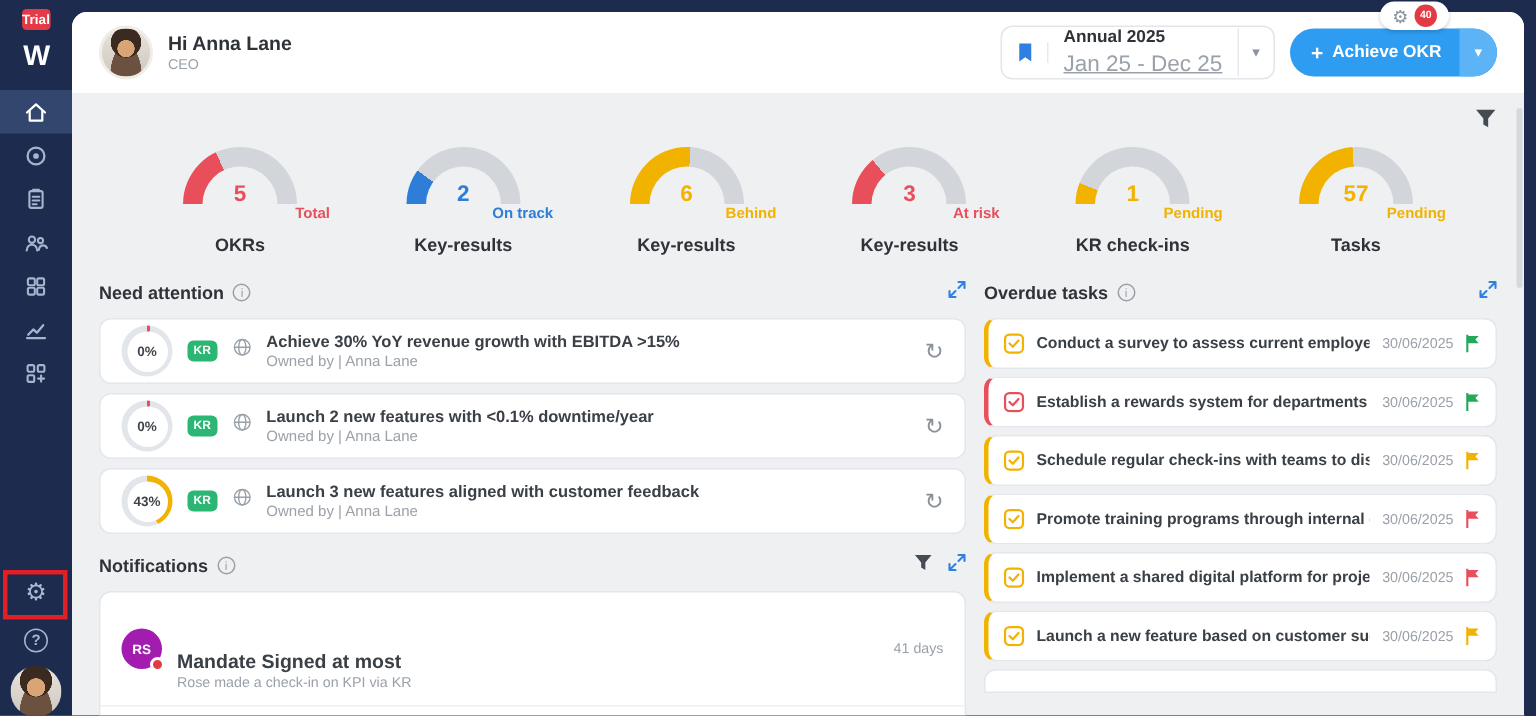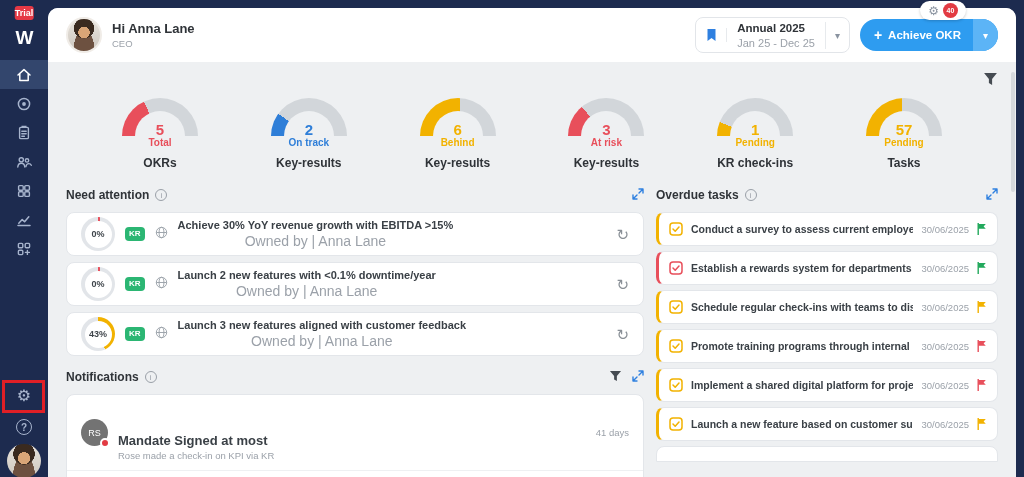--- a/index.html
+++ b/index.html
@@ -46,21 +46,21 @@
   .header{height:54px;background:#fff;display:flex;align-items:center;padding:0 18px;gap:10px;}
   .hdr-avatar{width:36px;height:36px;border:2px solid #f0ece7;}
   .greeting{font-size:13px;font-weight:bold;color:#2f3338;line-height:15px;}
   .role{font-size:9.5px;color:#9ba1a9;margin-top:2px;}
   .spacer{flex:1;}
   .period{display:flex;align-items:center;background:#fff;border:1px solid #e2e5e9;
     border-radius:8px;height:36px;padding:0 0 0 10px;cursor:pointer;}
   .period .bm{padding-right:9px;border-right:1px solid #e7eaed;display:flex;}
   .period .ptext{padding:0 10px;border-right:1px solid #e7eaed;}
   .p-label{font-size:11.5px;font-weight:bold;color:#2f3338;line-height:13px;}
-  .p-range{font-size:11px;color:#9ba1a9;margin-top:2px;}
+  .p-range{font-size:15px;color:#9ba1a9;margin-top:2px;text-decoration:underline;}
   .period .caret{padding:0 9px;color:#8a93a0;font-size:10px;}
   .create-btn{display:flex;align-items:center;background:#2e9cf0;border:none;border-radius:17px;
     height:32px;color:#fff;cursor:pointer;overflow:hidden;padding:0;font-family:inherit;}
   .create-btn .main{display:flex;align-items:center;gap:6px;padding:0 12px 0 14px;
     font-size:11.5px;font-weight:bold;}
   .create-btn .plus{font-size:14px;font-weight:bold;}
   .create-btn .caret2{background:#5cb4f6;height:32px;display:flex;align-items:center;
     padding:0 10px;font-size:10px;}
 
   .content{position:relative;height:calc(100% - 54px);padding:0 18px;}
@@ -70,21 +70,21 @@
   .gauges{display:flex;justify-content:space-between;padding:6px 34px 0;}
   .gauge{width:120px;text-align:center;}
   .arc{width:76px;height:38px;margin:0 auto;position:relative;}
   .arc::before{content:"";position:absolute;inset:0;border-radius:76px 76px 0 0;
     background:conic-gradient(from 270deg at 50% 100%,
       var(--c) 0 calc(var(--p) * 0.5%), #d2d6da calc(var(--p) * 0.5%) 50%, transparent 50%);}
   .arc::after{content:"";position:absolute;left:13px;right:13px;bottom:0;height:25px;
     border-radius:50px 50px 0 0;background:#eef0f2;}
   .gauge-num{position:absolute;left:0;right:0;bottom:-2px;text-align:center;z-index:2;
     font-size:15px;font-weight:bold;color:var(--c);}
-  .gauge-status{font-size:10px;font-weight:bold;color:var(--c);margin-top:1px;}
+  .gauge-status{font-size:10px;font-weight:bold;color:var(--c);margin-top:1px;text-align:right;}
   .gauge-label{font-size:12px;font-weight:bold;color:#2f3338;margin-top:8px;}
 
   
   .columns{display:flex;gap:12px;margin-top:14px;}
   .left-col{flex:0 0 578px;}
   .right-col{flex:1;min-width:0;}
   .sec-head{display:flex;align-items:center;gap:6px;height:22px;margin-bottom:6px;}
   .sec-title{font-size:12px;font-weight:bold;color:#2f3338;}
   .info{width:12px;height:12px;border:1px solid #9aa0a8;border-radius:50%;
     font-size:8px;color:#9aa0a8;display:inline-grid;place-items:center;}
@@ -95,28 +95,28 @@
     display:flex;align-items:center;gap:10px;padding:0 14px;margin-bottom:6px;}
   .ring{width:34px;height:34px;border-radius:50%;flex:0 0 34px;
     background:conic-gradient(var(--c) calc(var(--p) * 1%), #e2e5e9 0);
     display:grid;place-items:center;}
   .ring .hole{width:27px;height:27px;background:#fff;border-radius:50%;
     display:grid;place-items:center;font-size:9px;font-weight:bold;color:#3f454b;}
   .kr-badge{background:#2bb673;color:#fff;font-size:8px;font-weight:bold;
     border-radius:4px;padding:3px 4px;line-height:1;}
   .na-text{display:flex;flex-direction:column;gap:2px;min-width:0;}
   .na-title{font-size:11px;font-weight:bold;color:#3a4046;white-space:nowrap;}
-  .na-owner{font-size:14px;color:#9ba1a9;text-align:center;}
+  .na-owner{font-size:10px;color:#9ba1a9;}
   .refresh{margin-left:auto;color:#8a9097;font-size:15px;line-height:1;cursor:pointer;}
 
   
   .notif-panel{background:#fff;border:1px solid #e3e6ea;border-radius:8px;margin-top:4px;}
   .notif-item{display:flex;align-items:center;gap:10px;padding:9px 14px;border-bottom:1px solid #eef0f2;}
-  .rs-avatar{position:relative;width:27px;height:27px;border-radius:50%;background:#737373;
-    color:#fff;font-size:9px;font-weight:normal;display:grid;place-items:center;flex:0 0 27px;}
+  .rs-avatar{position:relative;width:27px;height:27px;border-radius:50%;background:#a21caf;
+    color:#fff;font-size:9px;font-weight:bold;display:grid;place-items:center;flex:0 0 27px;}
   .rs-avatar .dot{position:absolute;right:-2px;bottom:-2px;width:10px;height:10px;
     border-radius:50%;background:#e23b43;border:2px solid #fff;}
   .notif-text{display:flex;flex-direction:column;gap:2px;min-width:0;}
   .notif-title{font-size:13px;font-weight:bold;color:#3a4046;white-space:nowrap;margin-top:29px;}
   .notif-sub{font-size:9.5px;color:#9ba1a9;white-space:nowrap;}
   .notif-age{margin-left:auto;font-size:9.5px;color:#9ba1a9;white-space:nowrap;}
 
   
   .task-card{background:#fff;border:1px solid #e3e6ea;border-left:3px solid var(--bc);
     border-radius:8px;height:34px;display:flex;align-items:center;gap:8px;

